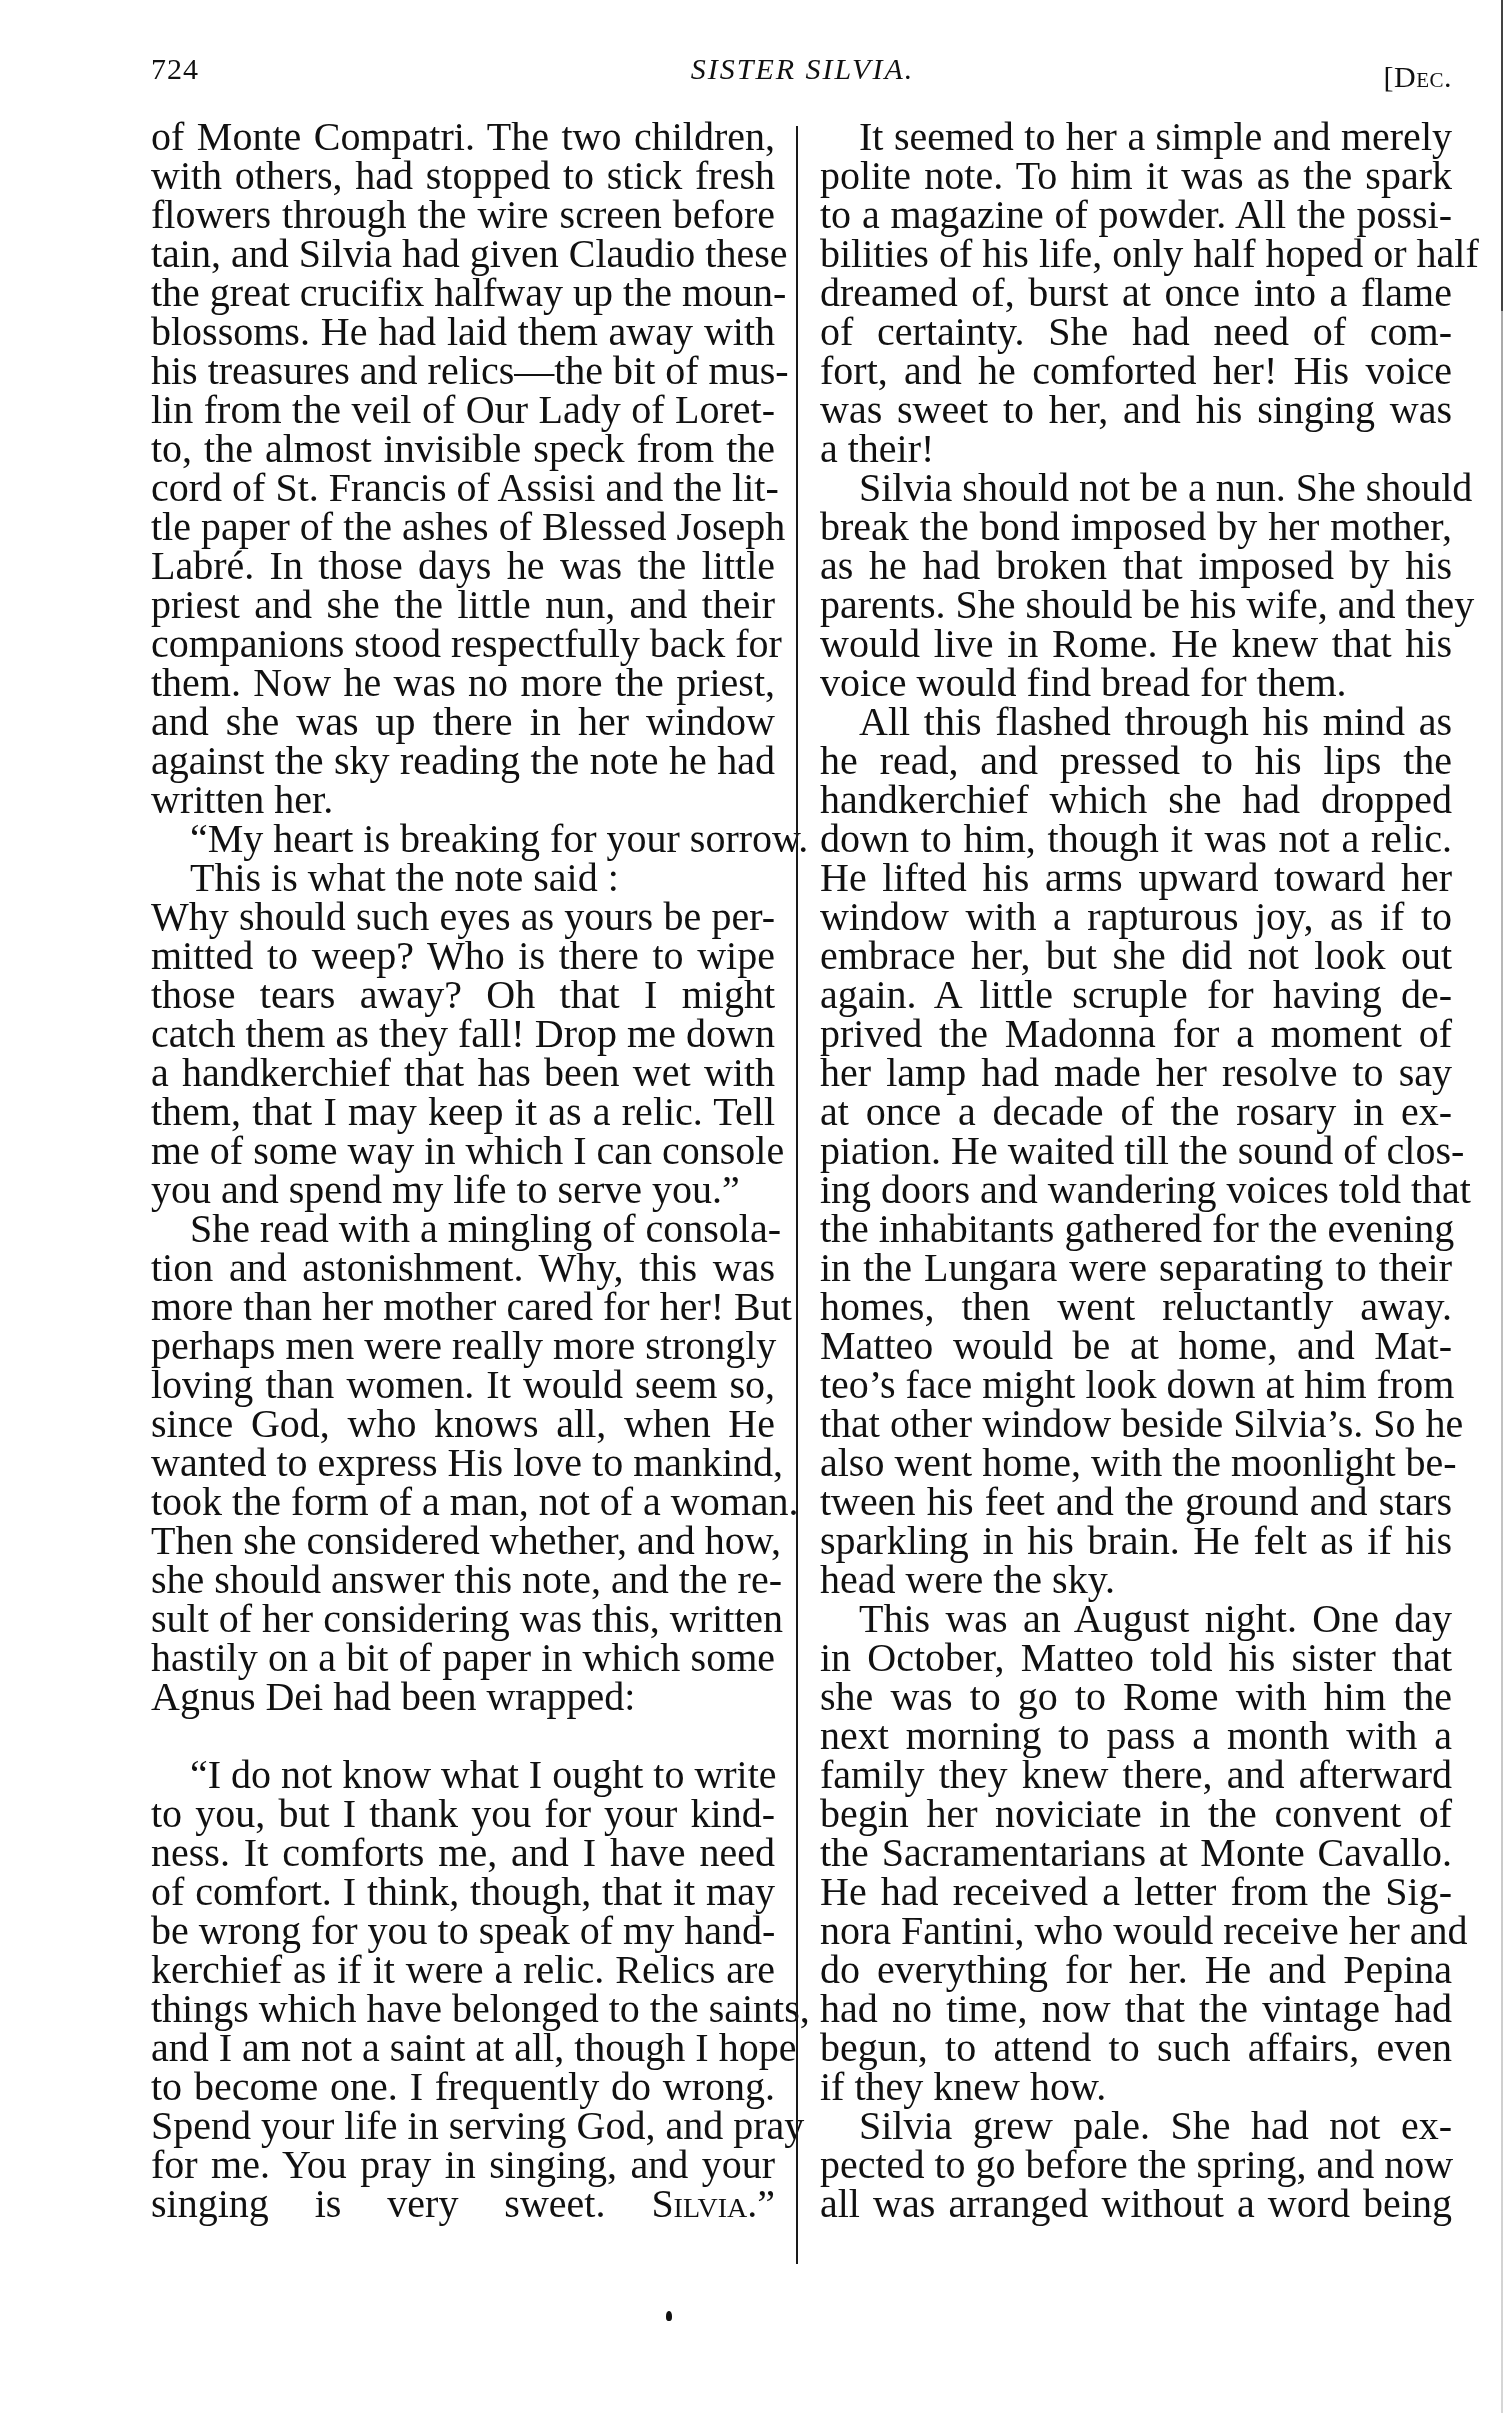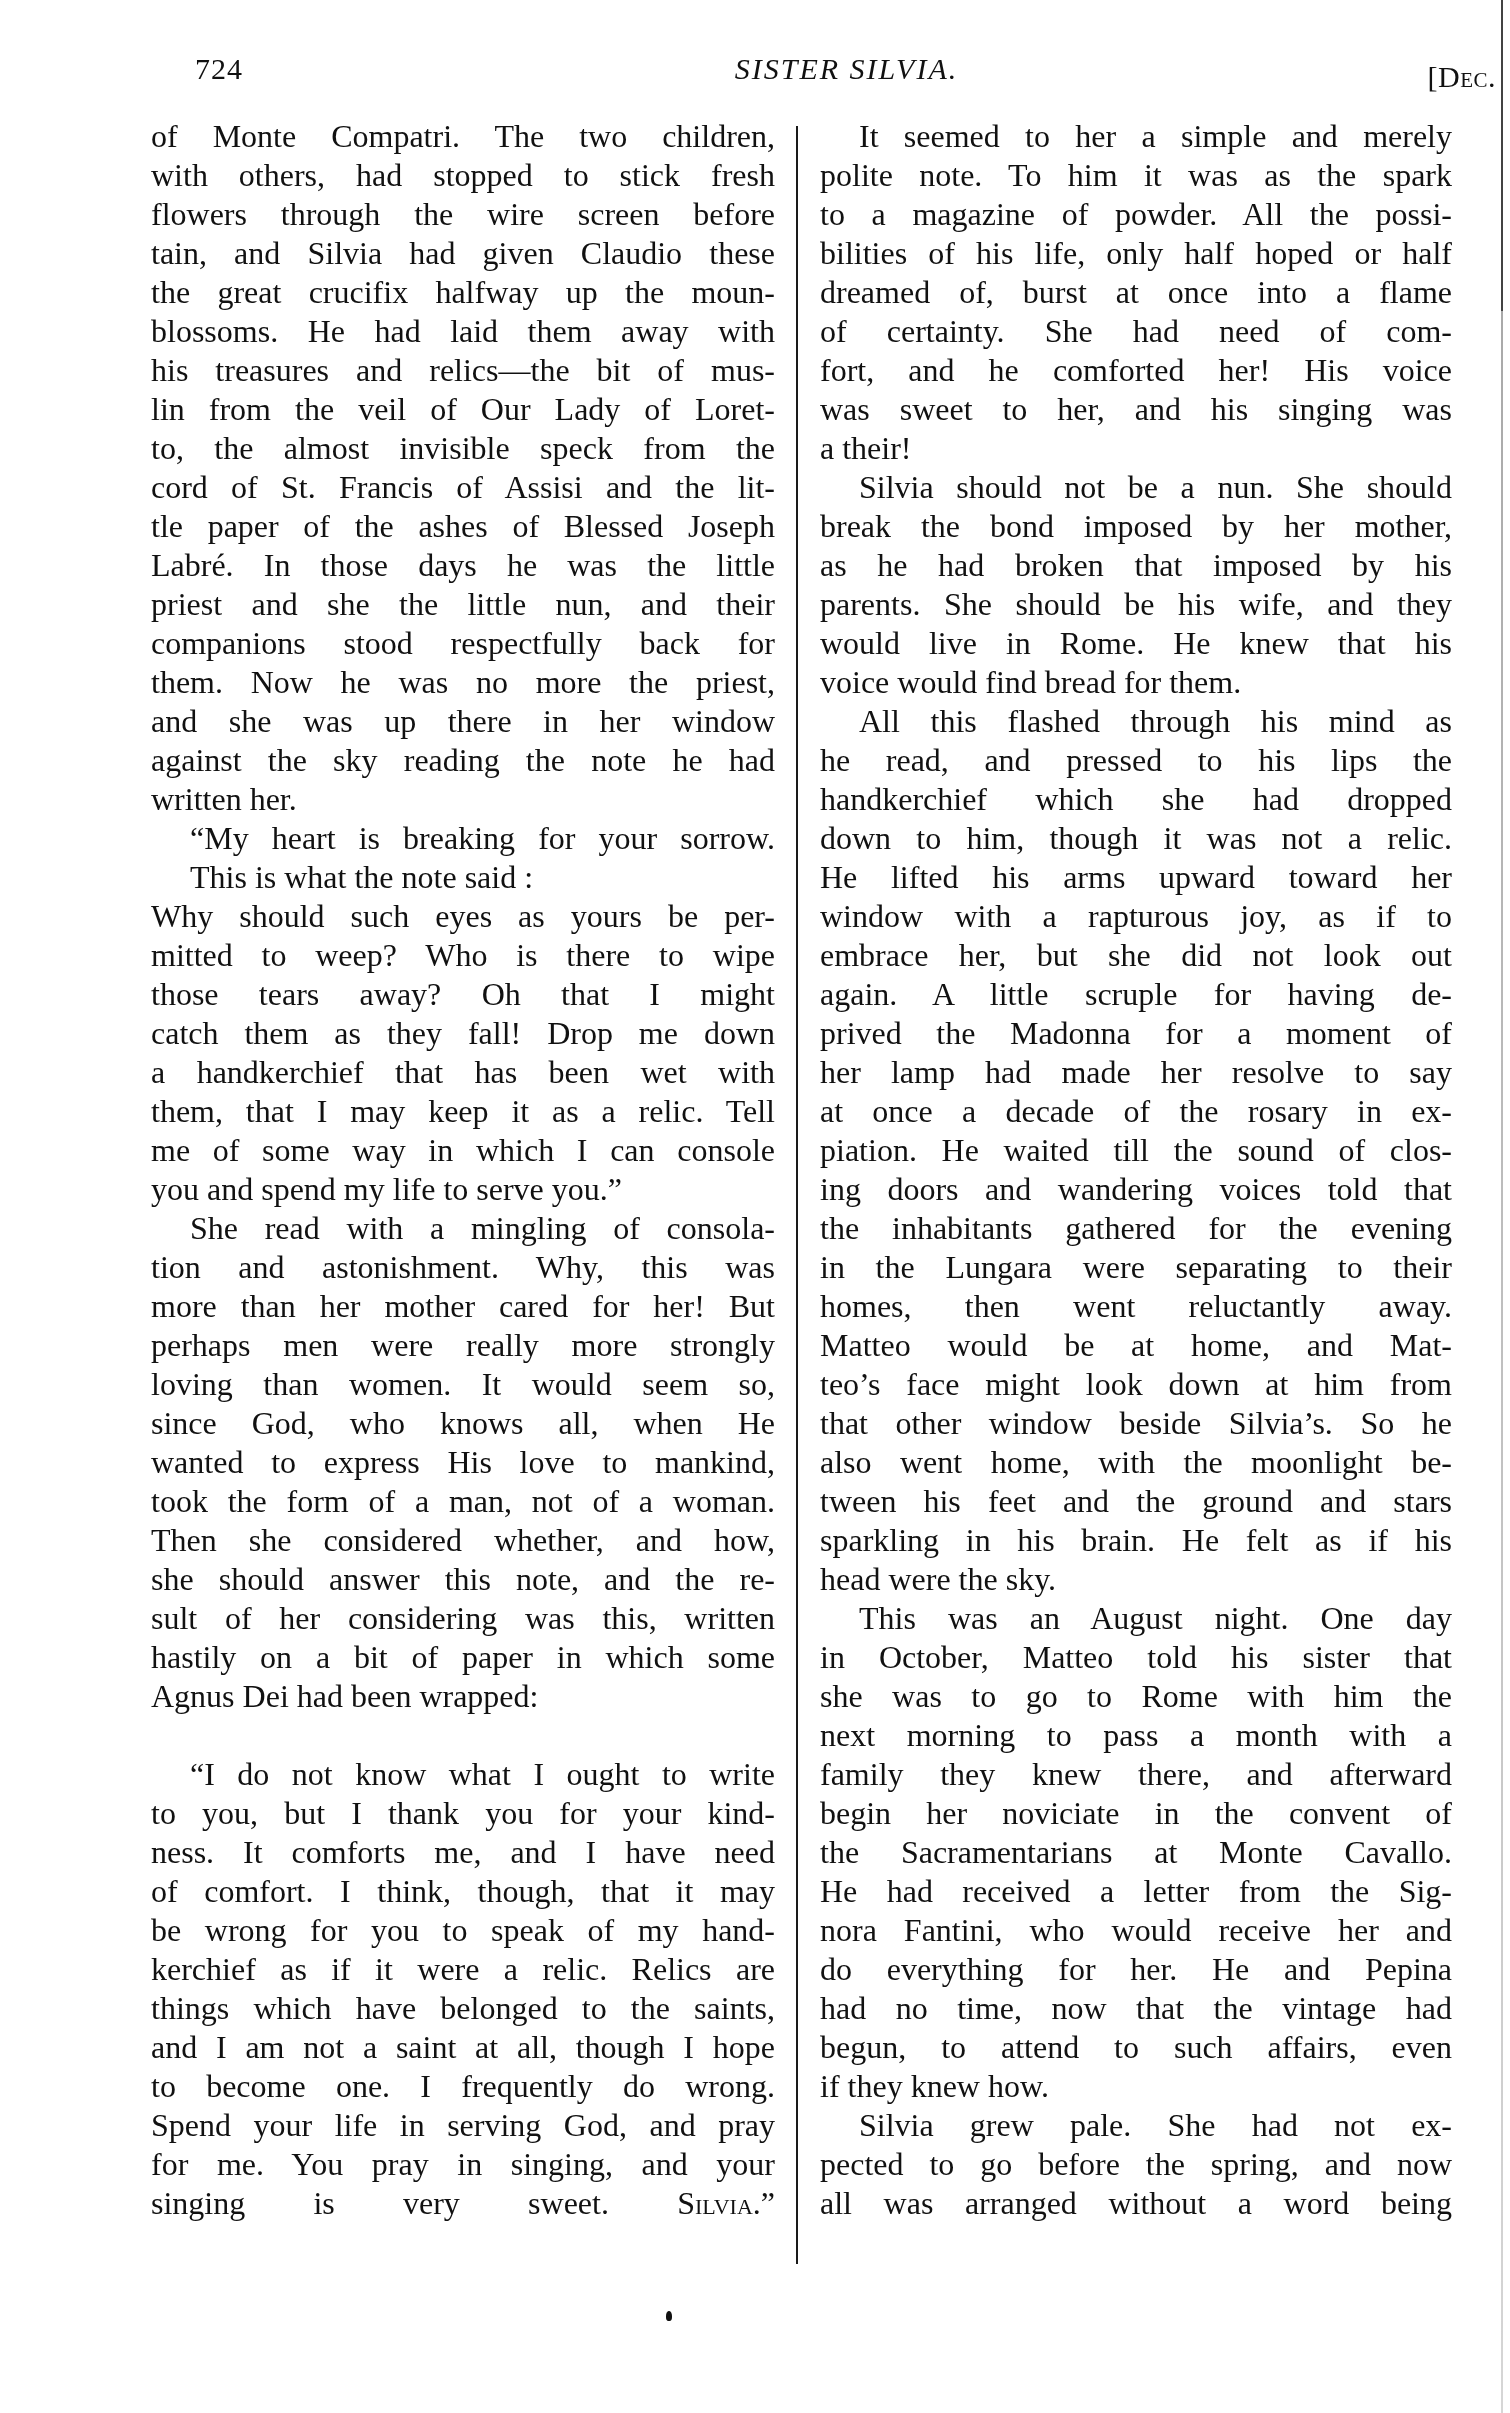--- a/index.html
+++ b/index.html
@@ -25,21 +25,20 @@
     opacity: 0.85;
   }
   .running-head {
     position: absolute;
     top: 46px;
     left: 151px;
     width: 1301px;
     height: 45px;
     font-size: 30px;
     line-height: 45px;
-    margin-left: 44px;
   }
   .page-number {
     position: absolute;
     left: 0;
     top: 0;
     letter-spacing: 1px;
   }
   .running-title {
     position: absolute;
     left: 1px;
@@ -52,21 +51,21 @@
   .section-mark {
     position: absolute;
     right: 0;
     top: 8px;
     font-variant: small-caps;
     letter-spacing: 0.5px;
   }
   .column {
     position: absolute;
     top: 117px;
-    font-size: 32px;
+    font-size: 40px;
     line-height: 39px;
   }
   .column.left { left: 151px; width: 624px; }
   .column.right { left: 820px; width: 632px; }
   .line {
     display: block;
     height: 39px;
     white-space: nowrap;
     text-align: justify;
     text-align-last: justify;

